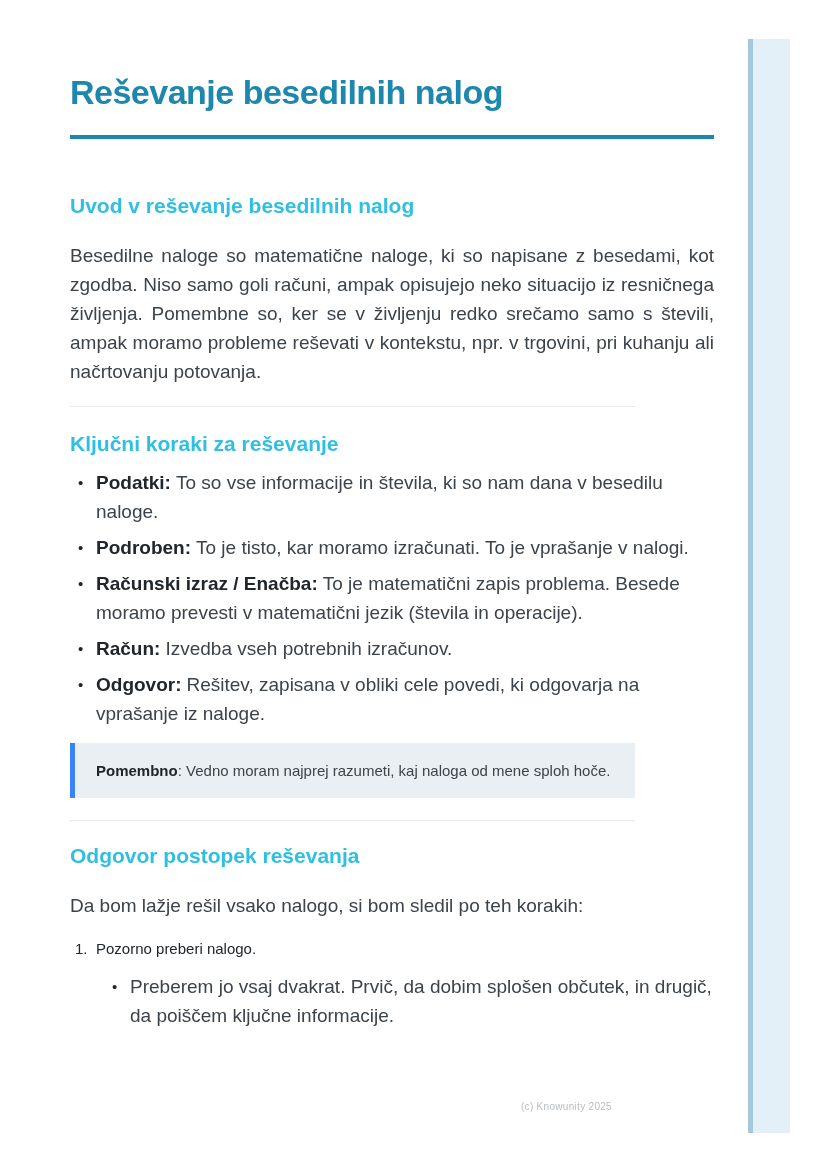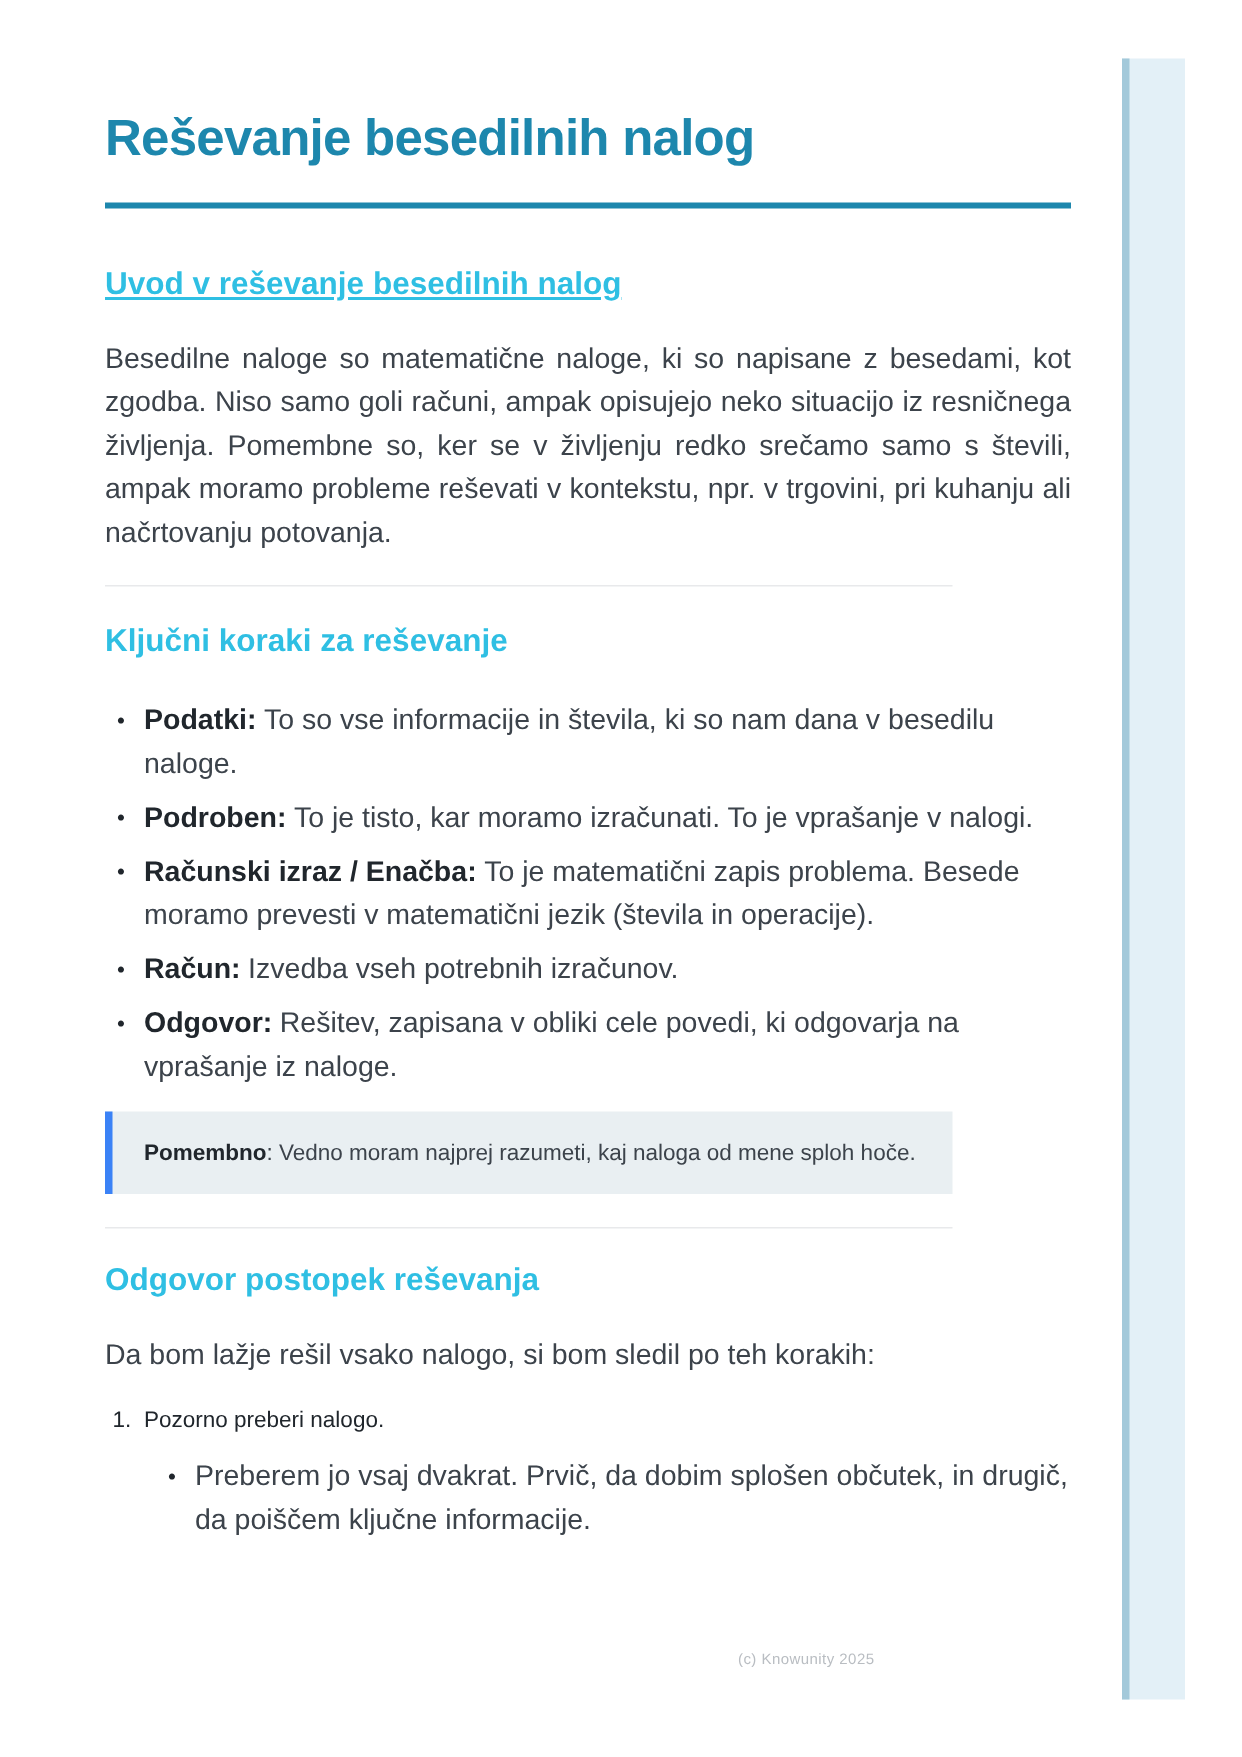--- a/index.html
+++ b/index.html
@@ -27,35 +27,35 @@
     font-size: 34px; line-height: 41px; font-weight: bold;
     letter-spacing: -0.5px;
     color: #1d87ad;
   }
   .title-rule { height: 4px; background: #1d87ad; margin-top: 22px; }
 
   h2 {
     font-size: 21px; line-height: 25px; font-weight: bold;
     color: #2fbfe3;
   }
-  .h2-first { margin-top: 38px; text-decoration: underline; }
+  .h2-first { margin-top: 54px; }
 
   p, li {
     font-size: 19px; line-height: 29px; color: #3c434b;
   }
   .para { margin-top: 23px; }
   .justify { text-align: justify; }
 
   .term { font-weight: bold; color: #20262c; }
   .bullet-list .term { margin-right: 5px; }
 
   .divider { width: 565px; height: 1px; background: #e8e9eb; margin: 8px 0 24px 0; }
   .divider-2 { margin: 22px 0 22px 0; }
 
-  .bullet-list { margin-top: 26px; list-style: none; }
+  .bullet-list { margin-top: 12px; list-style: none; }
   .bullet-list > li { position: relative; padding-left: 26px; margin-bottom: 7px; }
   .bullet-list > li::before {
     content: "\2022"; position: absolute; left: 8px; top: 0;
     color: #20262c; font-size: 15px;
   }
 
   .callout {
     width: 565px; margin-top: 15px;
     background: #e9eff2;
     border-left: 5px solid #3b82f6;
@@ -68,21 +68,21 @@
   .num-title { font-weight: normal; color: #20262c; font-size: 15px; line-height: 29px; }
 
   .sub-list { margin-top: 9px; list-style: none; }
   .sub-list > li { position: relative; padding-left: 34px; margin-bottom: 7px; }
   .sub-list > li::before {
     content: "\2022"; position: absolute; left: 16px; top: 0;
     color: #20262c; font-size: 15px;
   }
 
   .watermark {
-    position: absolute; top: 1101px; right: 72px;
+    position: absolute; top: 1101px; right: 43px;
     font-size: 10px; letter-spacing: 0.3px;
     color: #b9bdc2; z-index: 3; text-align: right;
   }
 </style>
 </head>
 <body>
 
 <div class="page">
 
   <div class="side-strip"></div>

